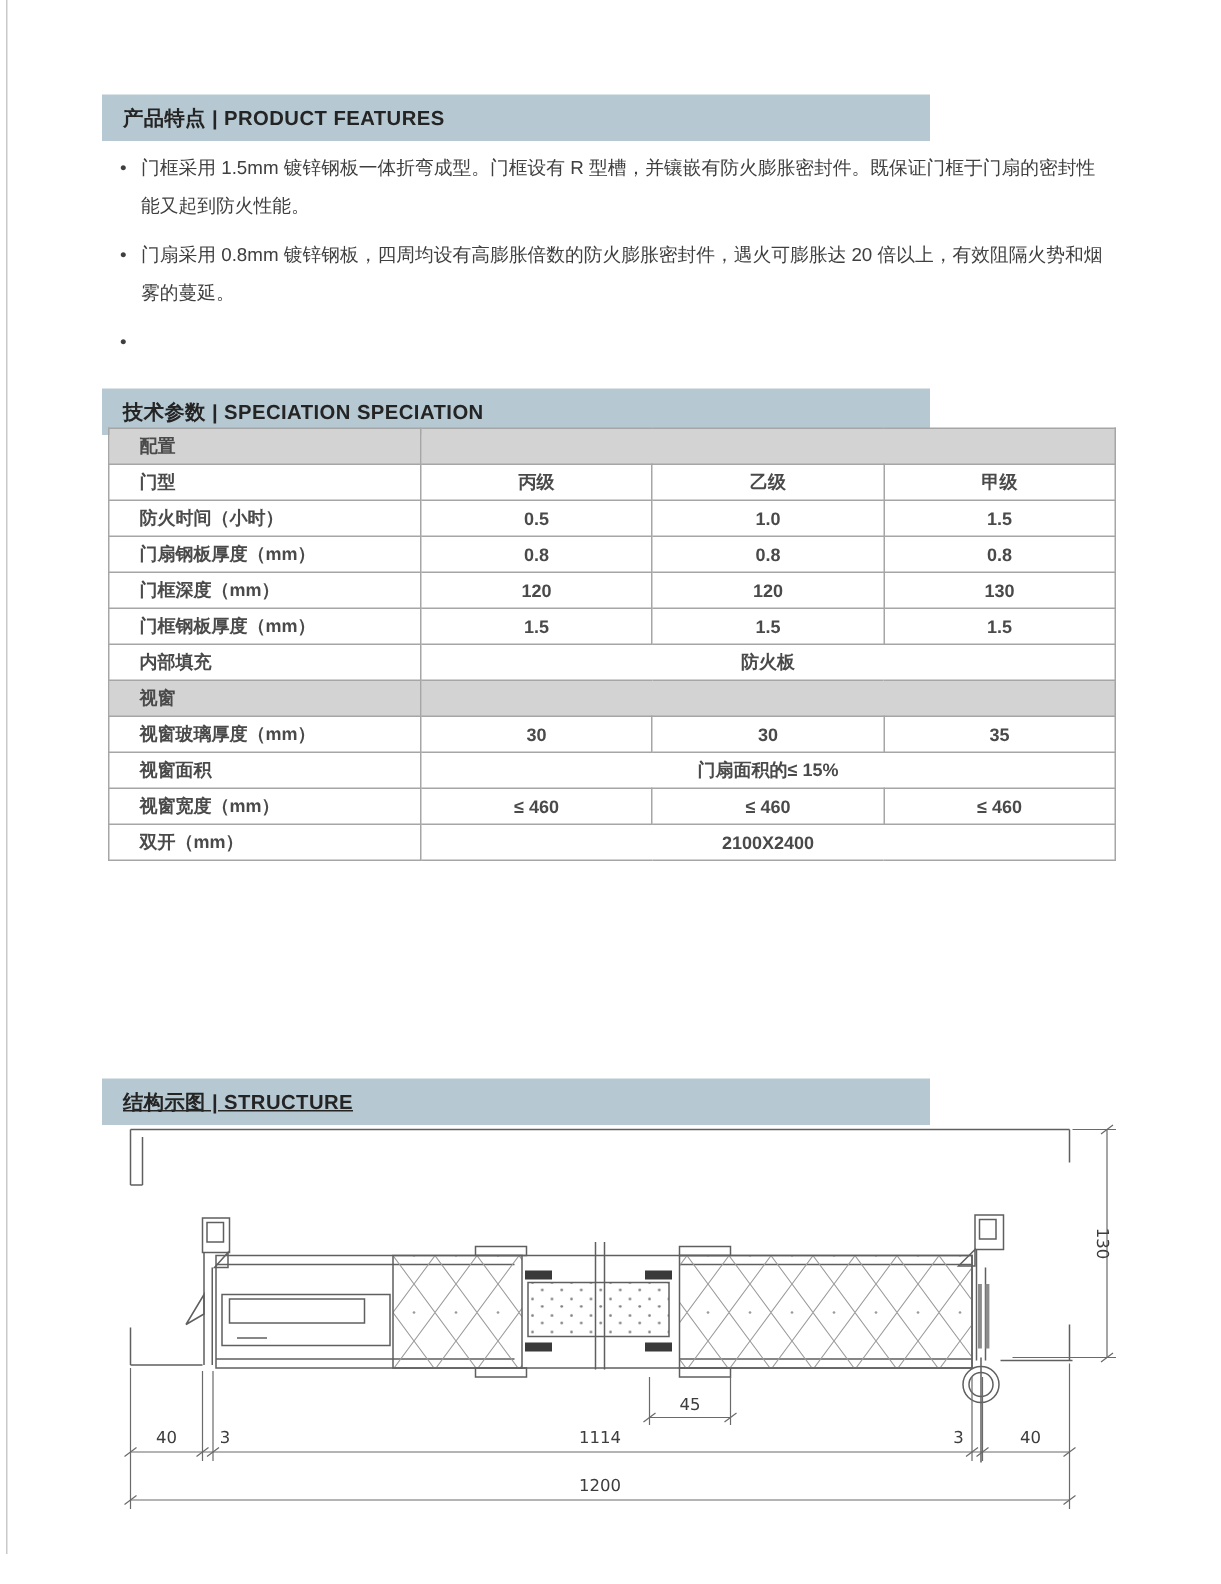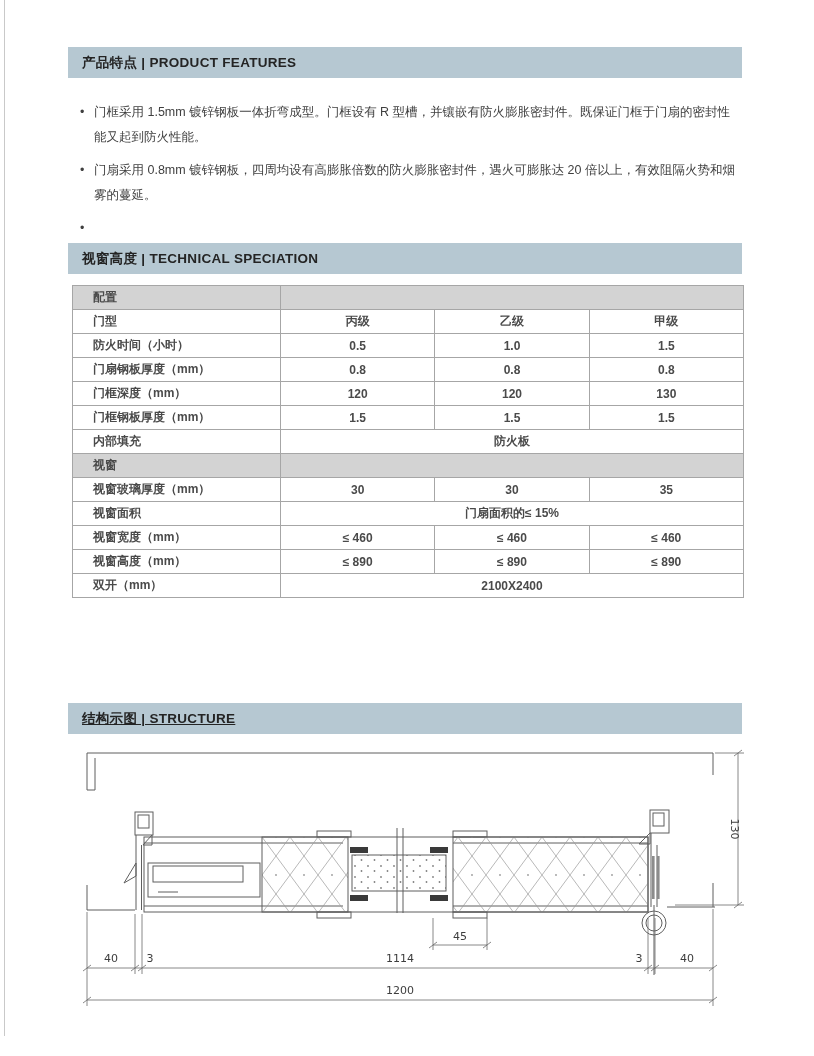--- a/index.html
+++ b/index.html
@@ -6,24 +6,24 @@
   body{
     width:814px;height:1056px;background:#ffffff;
     font-family:"Liberation Sans","DejaVu Sans",sans-serif;
     color:var(--text,#3d3d3d);
     position:relative;overflow:hidden;
   }
   .page{position:absolute;inset:0;}
   .left-rule{position:absolute;left:4px;top:0;width:1px;height:1036px;background:#c9c9c9;}
 
   .section-header{
-    position:absolute;left:68px;width:674px;height:31px;
+    position:absolute;left:68px;width:552px;height:31px;
     background:var(--header_bg,#b6c8d2);
     display:flex;align-items:center;box-sizing:border-box;padding-left:14px;
-    font-size:13.5px;font-weight:bold;color:#242424;letter-spacing:.3px;
+    font-size:13.5px;font-weight:bold;color:#242424;letter-spacing:.3px;margin-top:16px;
   }
   .hdr-features{top:47px;}
   .hdr-specs{top:243px;}
   .hdr-structure{top:703px;text-decoration:underline;}
 
   ul.bullets{position:absolute;left:80px;top:100px;width:655px;margin:0;padding:0;list-style:none;}
   ul.bullets li{position:relative;padding-left:14px;font-size:12.5px;line-height:25px;color:#3f3f3f;margin-bottom:8px;}
   ul.bullets .dot{position:absolute;left:0;top:0;color:#3f3f3f;}
 
   table.specs{
@@ -52,21 +52,21 @@
   <div class="section-header hdr-features">
     <span>产品特点 | PRODUCT FEATURES</span>
   </div>
   <ul class="bullets">
       <li><span class="dot">•</span><span>门框采用 1.5mm 镀锌钢板一体折弯成型。门框设有 R 型槽，并镶嵌有防火膨胀密封件。既保证门框于门扇的密封性能又起到防火性能。</span></li>
       <li><span class="dot">•</span><span>门扇采用 0.8mm 镀锌钢板，四周均设有高膨胀倍数的防火膨胀密封件，遇火可膨胀达 20 倍以上，有效阻隔火势和烟雾的蔓延。</span></li>
       <li><span class="dot">•</span></li>
     </ul>
 
   <div class="section-header hdr-specs">
-    <span>视窗高度 | TECHNICAL SPECIATION</span>
+    <span>技术参数 | SPECIATION SPECIATION</span>
   </div>
   <table class="specs">
     <colgroup>
         <col class="c1">
         <col class="c2">
         <col class="c3">
         <col class="c4">
       </colgroup>
     <tbody>
         <tr class="sec">
@@ -119,26 +119,20 @@
         </tr>
         <tr>
           <td class="label">视窗面积</td>
           <td class="val" colspan="3">门扇面积的≤ 15%</td>
         </tr>
         <tr>
           <td class="label">视窗宽度（mm）</td>
           <td class="val">≤ 460</td>
           <td class="val">≤ 460</td>
           <td class="val">≤ 460</td>
-        </tr>
-        <tr>
-          <td class="label">视窗高度（mm）</td>
-          <td class="val">≤ 890</td>
-          <td class="val">≤ 890</td>
-          <td class="val">≤ 890</td>
         </tr>
         <tr>
           <td class="label">双开（mm）</td>
           <td class="val" colspan="3">2100X2400</td>
         </tr>
       </tbody>
   </table>
 
   <div class="section-header hdr-structure">
     <span>结构示图 | STRUCTURE</span>

